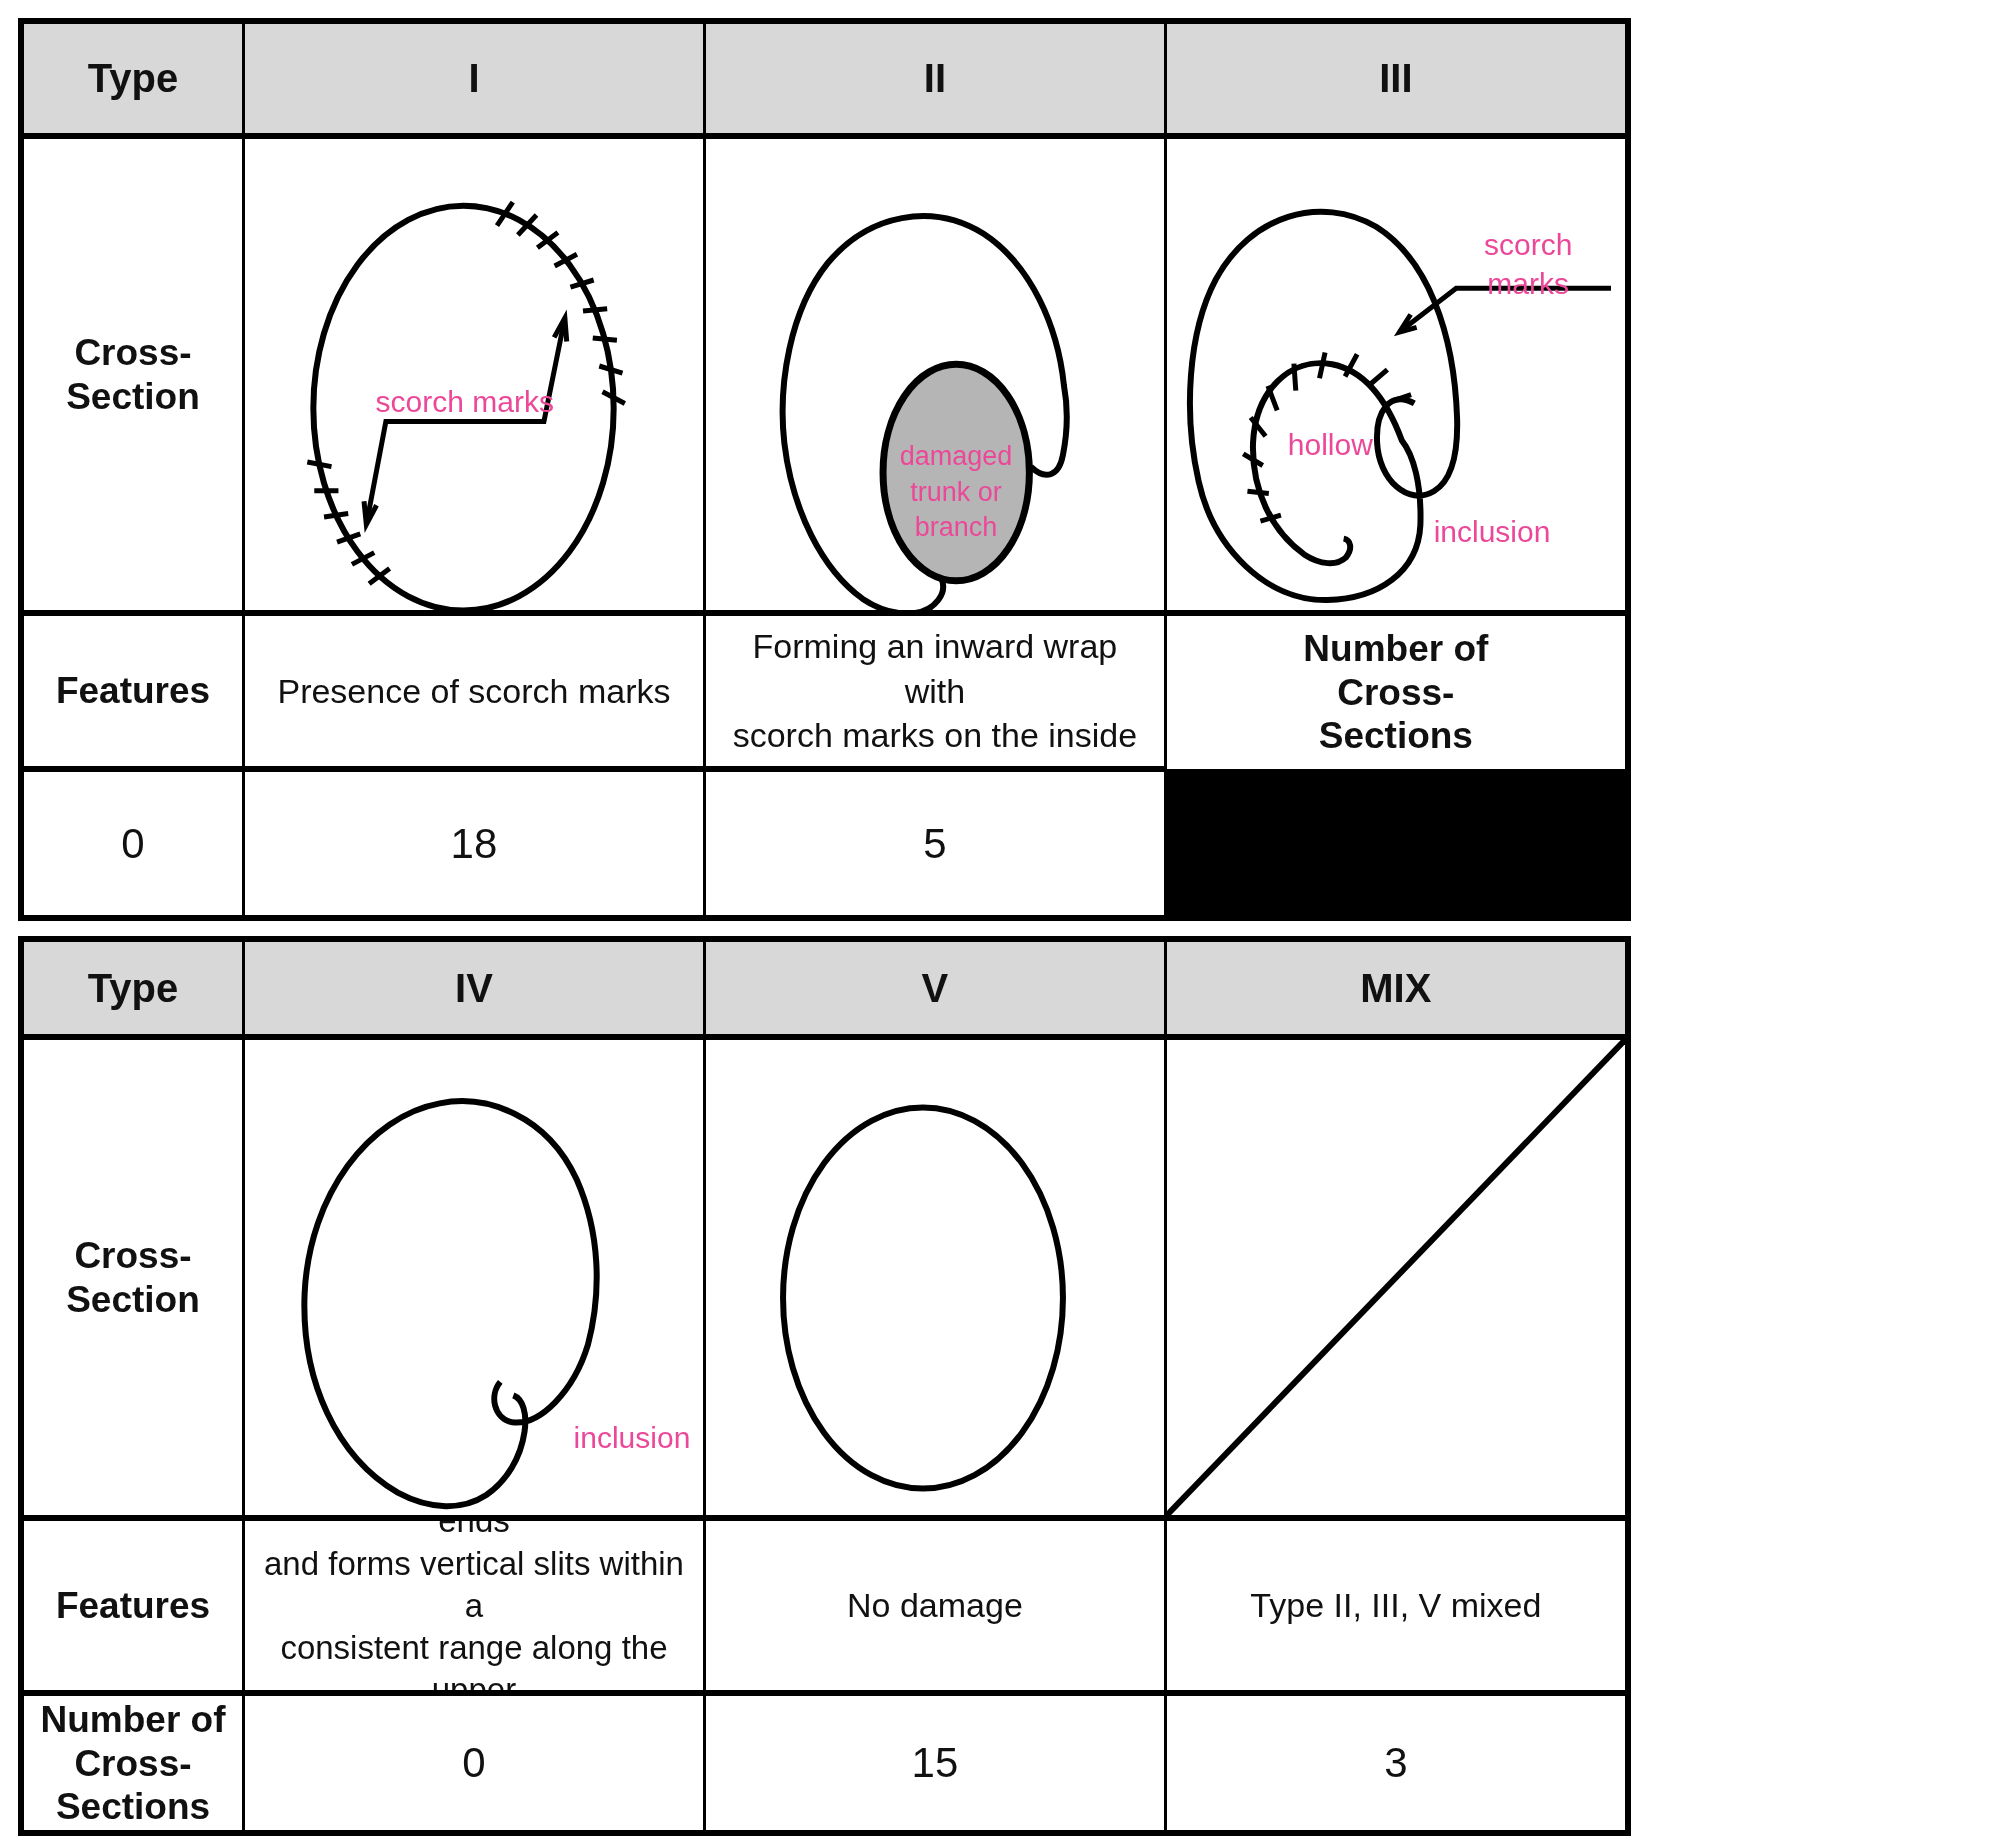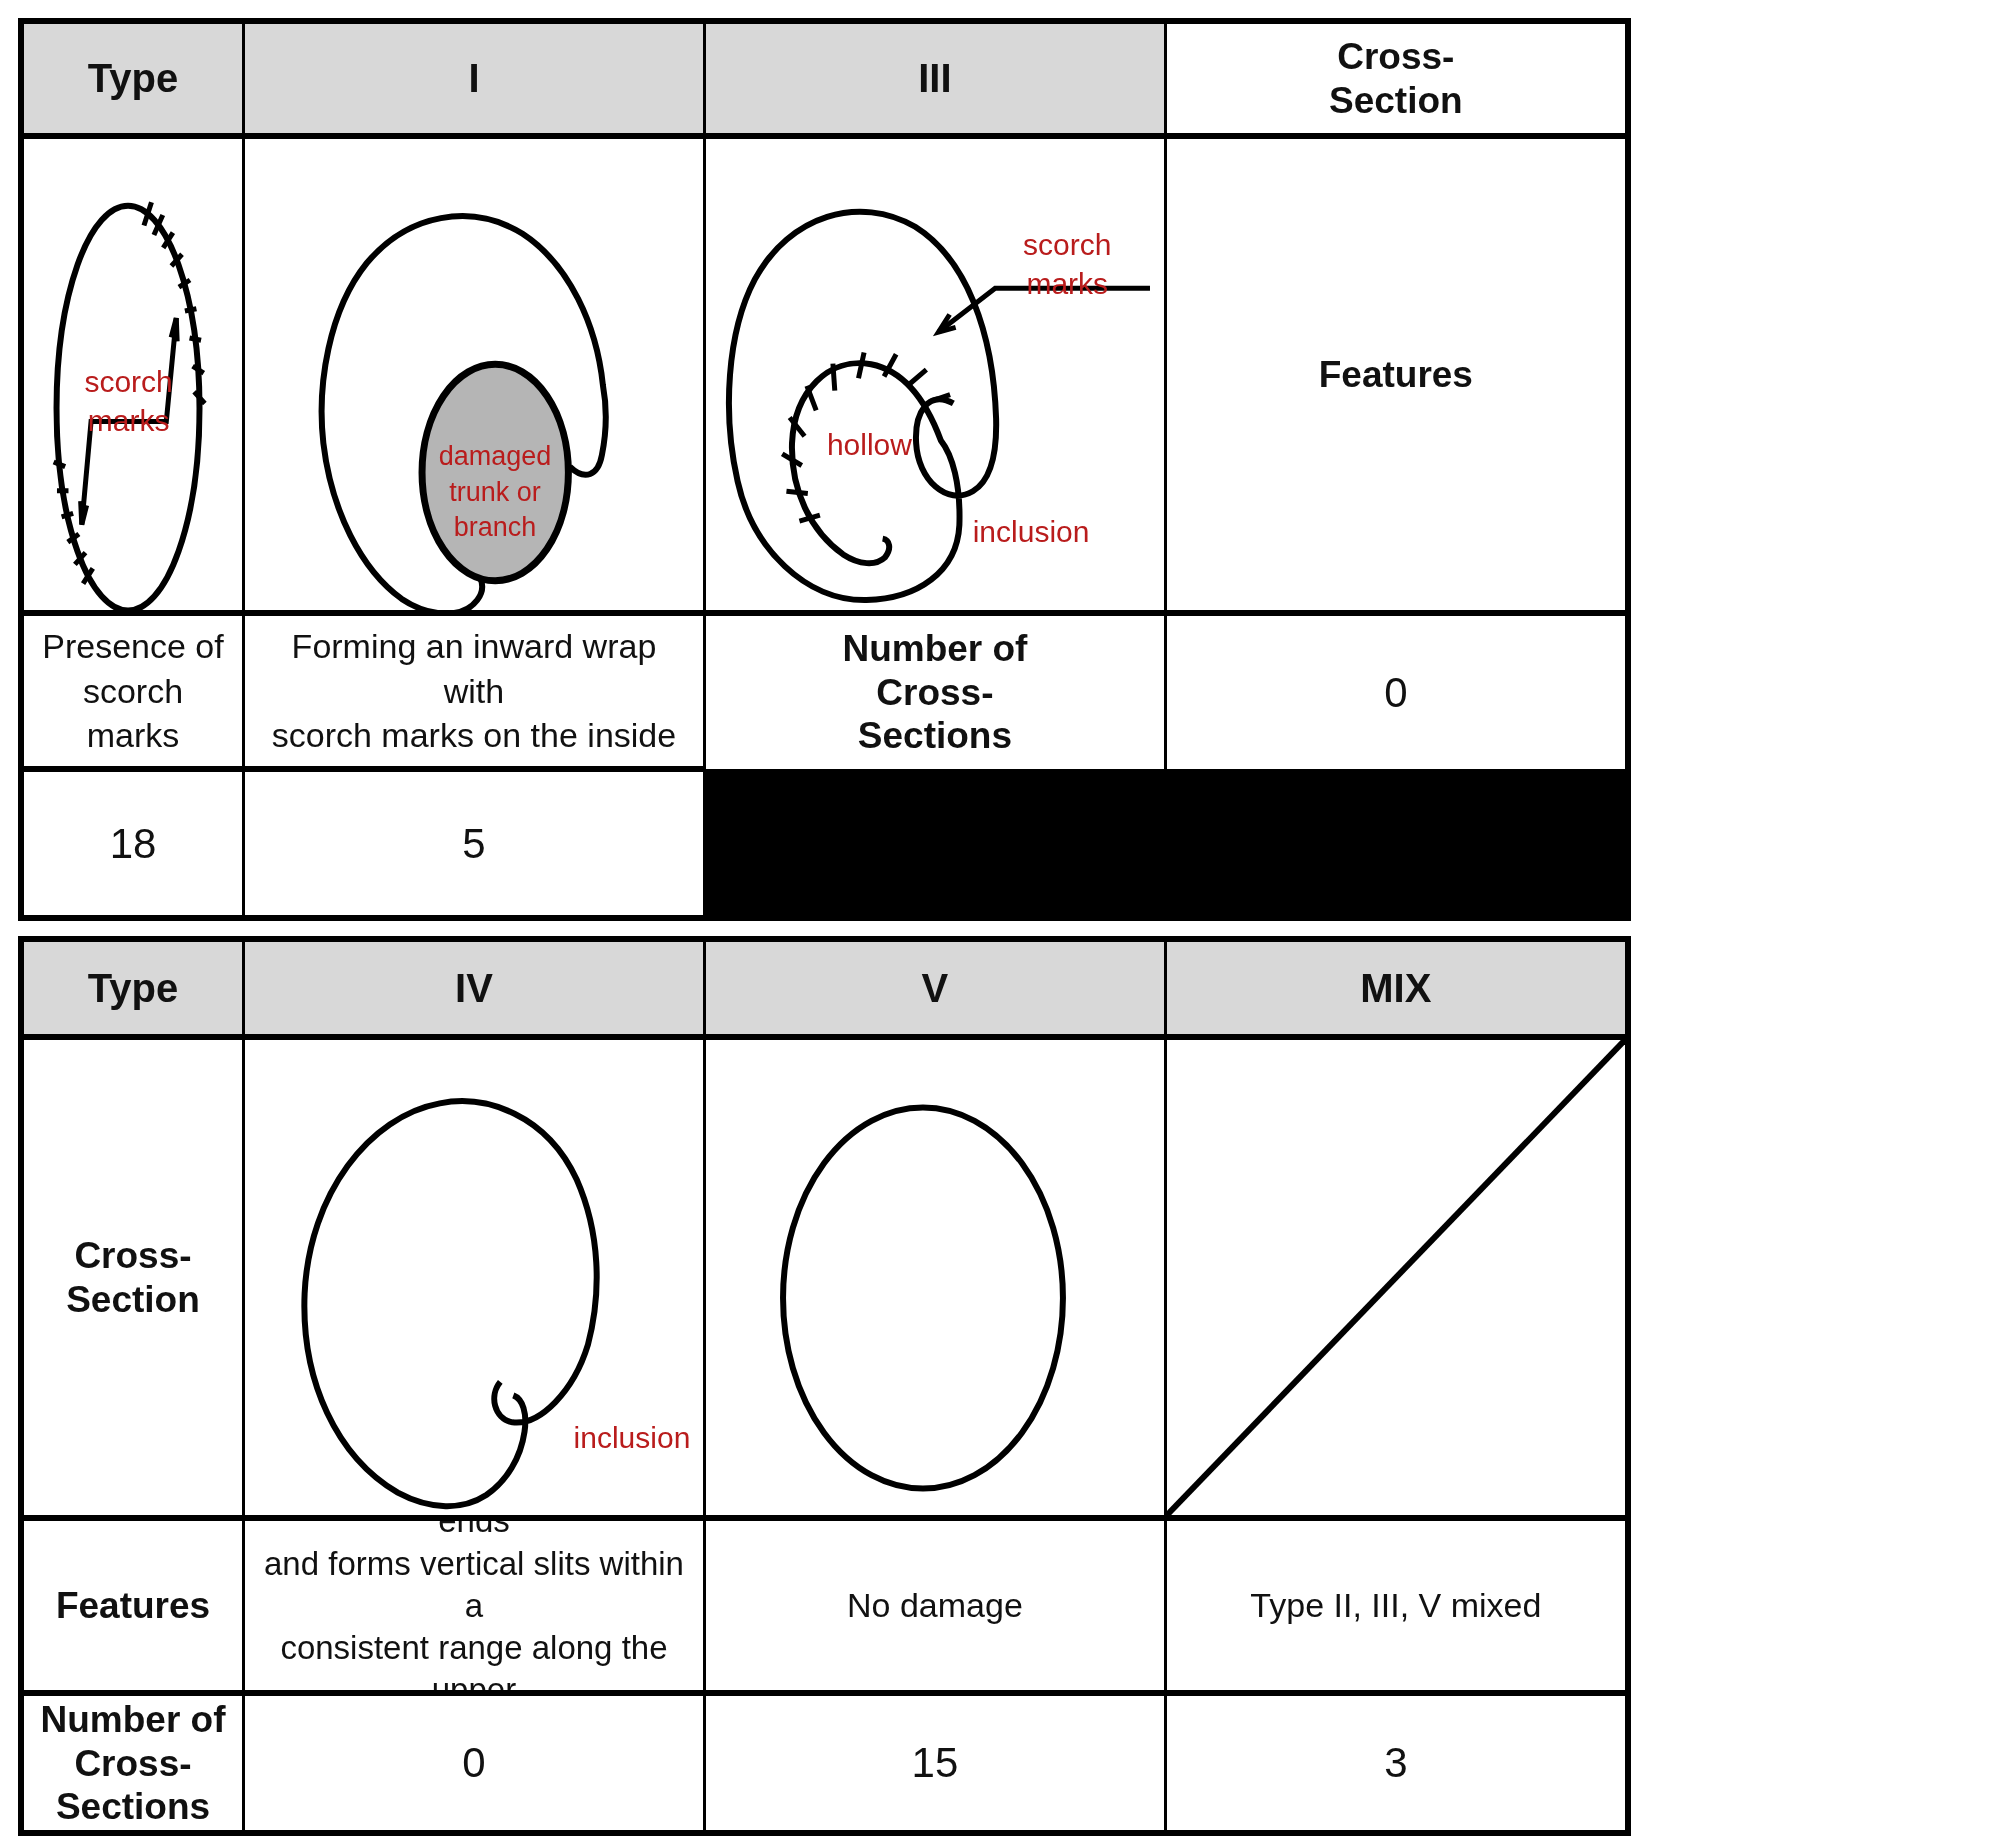--- a/index.html
+++ b/index.html
@@ -24,39 +24,40 @@
   }
   .rb { border-bottom:3.6px solid #000; }
   .hdr { background:#d8d8d8; font-weight:bold; font-size:40px; }
   .rowlabel { font-weight:bold; font-size:37px; line-height:1.18; white-space:pre-line; }
   .feature { font-size:34px; line-height:1.32; white-space:pre-line; padding:0 16.6px; }
   .count { font-size:42px; }
 
   .diag svg { position:absolute; inset:0; width:100%; height:100%; display:block; }
   .dlabel {
     position:absolute; transform:translate(-50%,-50%);
-    font-size:30px; line-height:1.3; color:#b91c1c;
+    font-size:30px; line-height:1.3; color:#ec4899;
     white-space:pre-line; text-align:center;
   }
   .dlabel.small { font-size:27px;margin-top:20px; }
 
   path, ellipse, line { fill:none; stroke:#000; stroke-width:6; vector-effect:non-scaling-stroke; }
   path.ticks { stroke-width:5; }
   path.leader { stroke-width:5; }
   ellipse.gray { fill:#b5b5b5; stroke-width:7; }
 </style>
 </head>
 <body>
 
 <div class="page">
 
   <div class="tbl tbl1">
 
     <div class="cell hdr rb">Type</div>
     <div class="cell hdr rb">I</div>
+    <div class="cell hdr rb">II</div>
     <div class="cell hdr rb">III</div>
 
     <div class="cell rowlabel rb">Cross-
 Section</div>
 
     <div class="cell diag rb">
       <svg viewBox="0 0 985 805" preserveAspectRatio="none">
         <ellipse cx="470" cy="460" rx="323" ry="346"></ellipse>
         <path class="ticks" d="M542 148L576 108 M587 164L627 130 M629 186L673 160 M666 217L714 197 M700 253L750 241 M727 294L779 290 M748 340L800 344 M762 388L812 400 M769 432L817 452 M311 734L267 760 M278 707L230 727 M248 675L198 689 M222 640L170 646 M201 601L149 601 M186 560L134 552"></path>
         <path class="leader" d="M261 659L303 483L643 483L688 306"></path>

